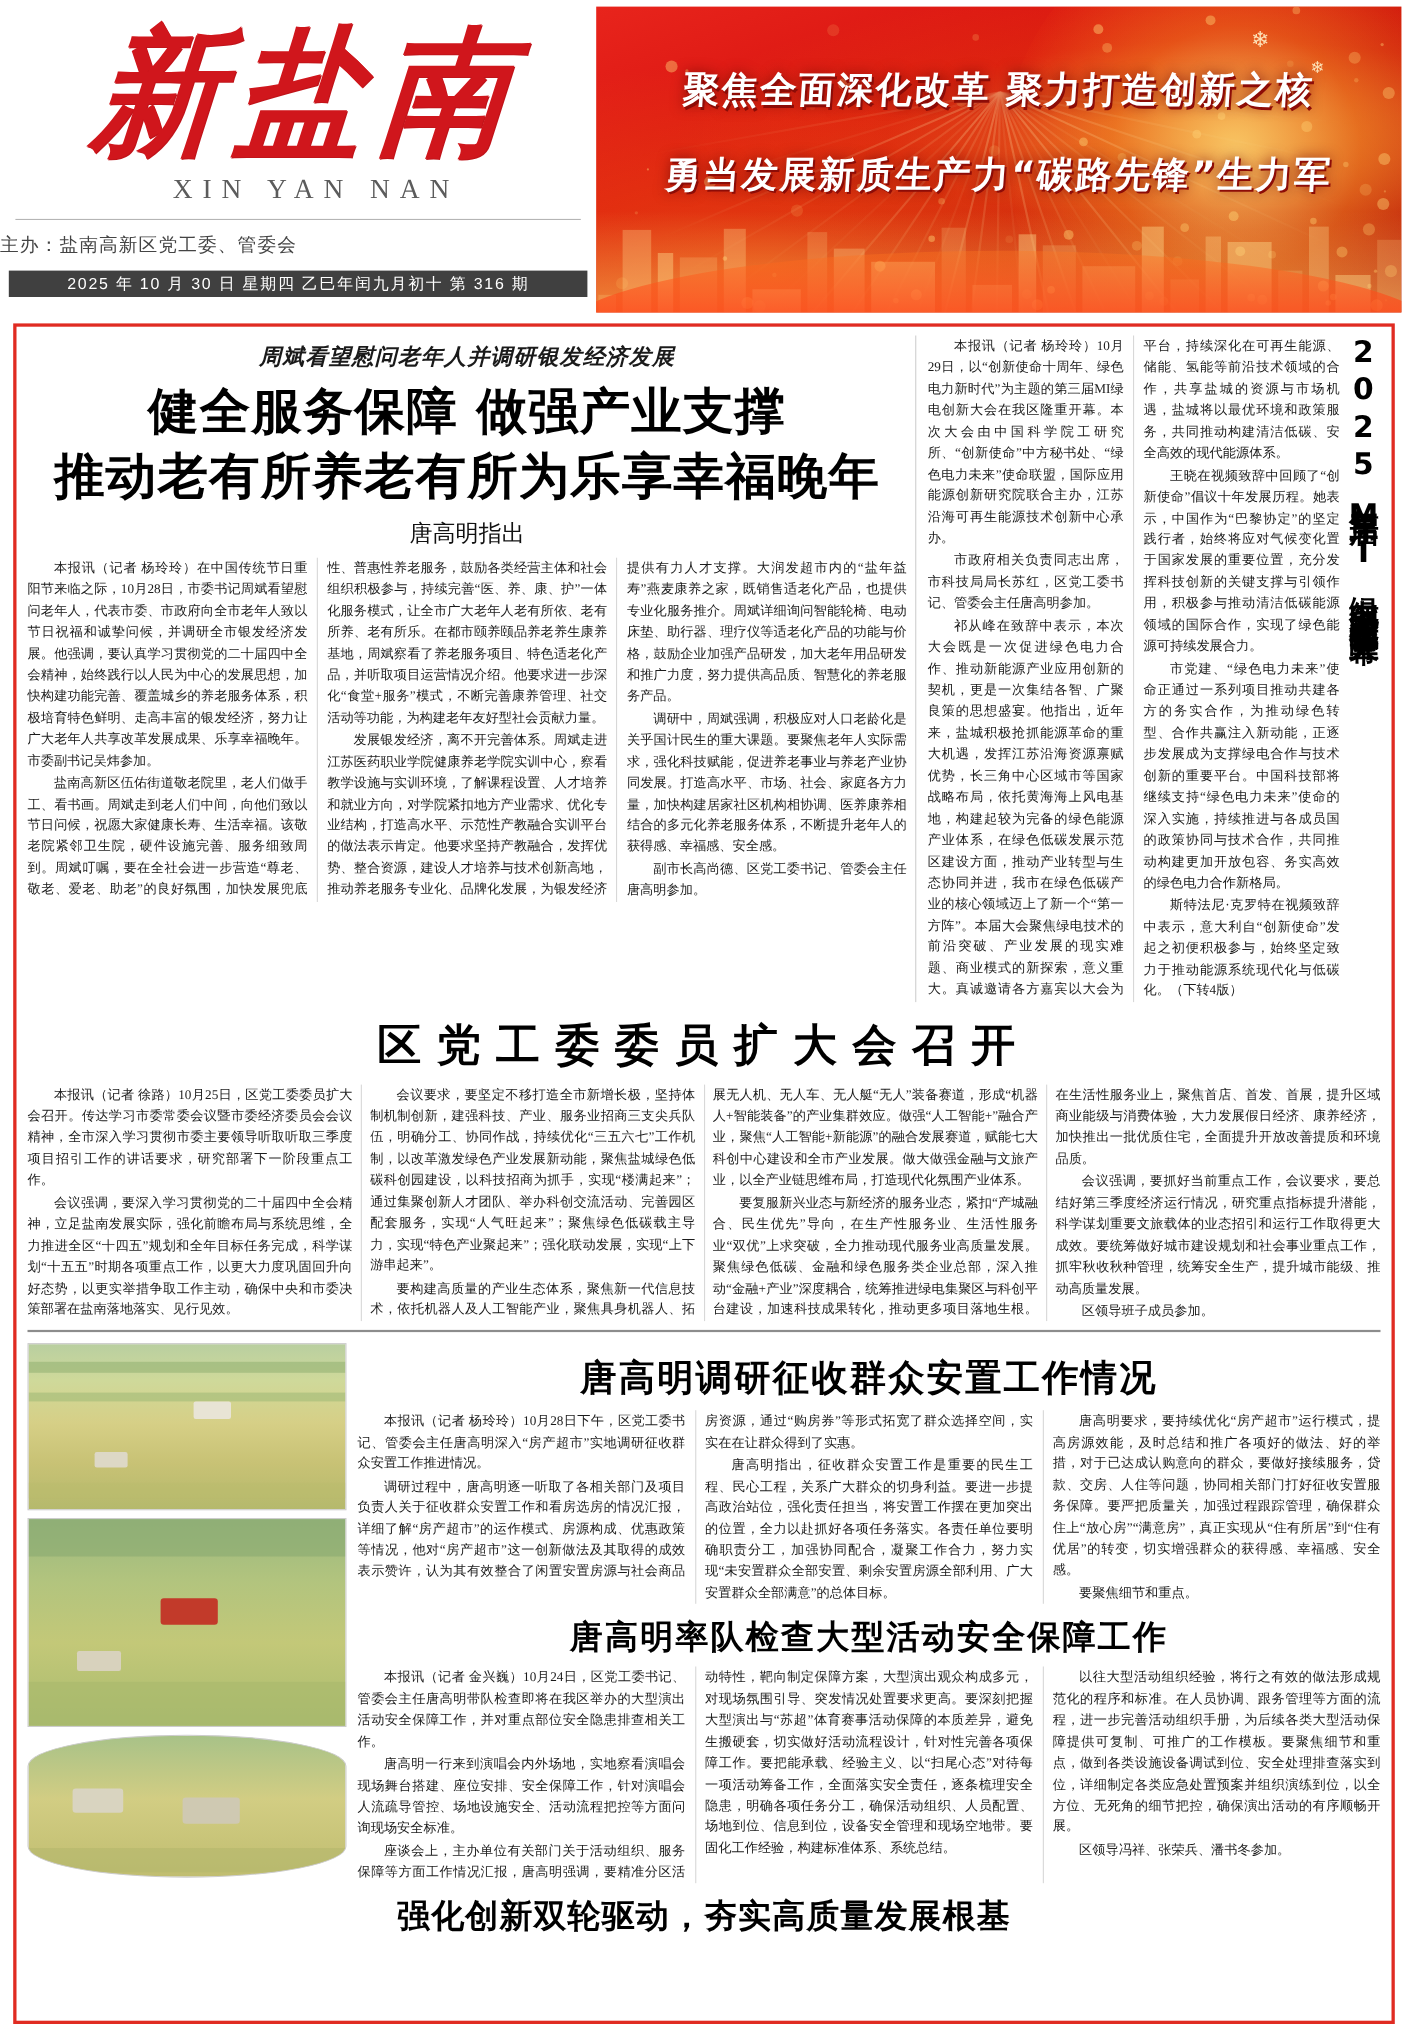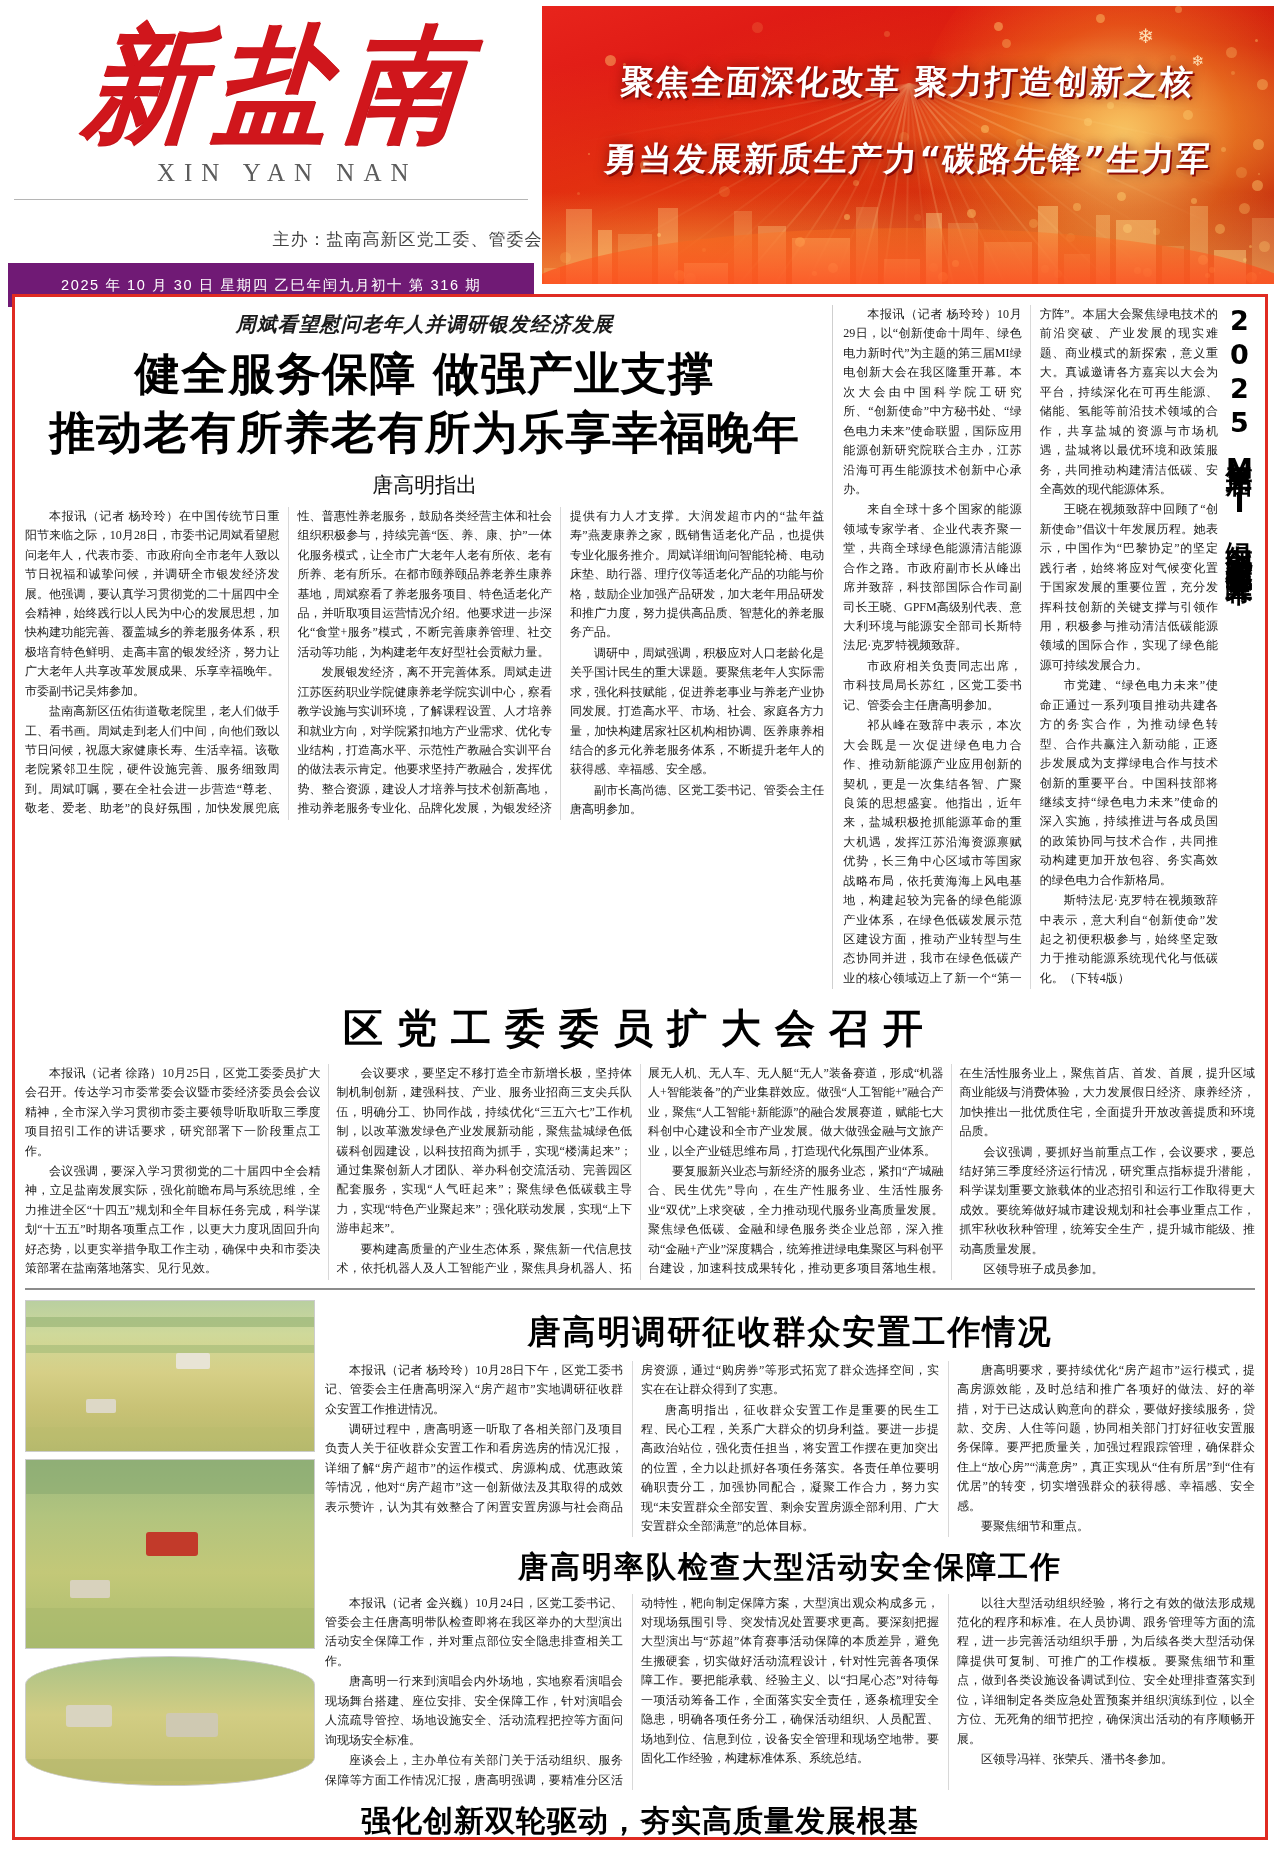--- a/index.html
+++ b/index.html
@@ -23,25 +23,25 @@
     font-style: italic;
     text-shadow: 1px 1px 0 #c0141a;
   }
   .logo-pinyin {
     text-align: center; font-size: 25px; letter-spacing: 9px;
     color: #5c5c5c; margin-top: 2px; padding-left: 32px;
     font-family: "Liberation Serif", serif;
   }
   .mast-rule { height: 1px; background: #b5b5b5; margin: 12px 14px 0 14px; }
   .mast-publisher {
-    text-align: right; font-size: 17px; color: #444; letter-spacing: 1px;
-    margin-top: 28px; font-family: "Liberation Sans", sans-serif;
+    text-align: left; font-size: 17px; color: #444; letter-spacing: 1px;
+    margin-top: 11px; font-family: "Liberation Sans", sans-serif;
   }
   .mast-datebar {
-    margin: 12px 8px 0 8px; height: 44px; background: #701a75;
+    margin: 12px 8px 0 8px; height: 24px; background: #404040;
     display: flex; align-items: center; justify-content: center;
     color: #ffffff; font-size: 14.5px; letter-spacing: 1.6px;
     font-family: "Liberation Sans", sans-serif;
   }
   
   .masthead-right {
     width: 735px; height: 278px; margin-top: 6px; margin-right: 6px;
     position: relative; overflow: hidden;
     background:
       radial-gradient(ellipse at 78% 42%, rgba(255,190,60,0.55) 0%, rgba(255,140,20,0.12) 38%, rgba(0,0,0,0) 62%),
@@ -317,21 +317,20 @@
         <p class="body">发展银发经济，离不开完善体系。周斌走进江苏医药职业学院健康养老学院实训中心，察看教学设施与实训环境，了解课程设置、人才培养和就业方向，对学院紧扣地方产业需求、优化专业结构，打造高水平、示范性产教融合实训平台的做法表示肯定。他要求坚持产教融合，发挥优势、整合资源，建设人才培养与技术创新高地，推动养老服务专业化、品牌化发展，为银发经济提供有力人才支撑。大润发超市内的“盐年益寿”燕麦康养之家，既销售适老化产品，也提供专业化服务推介。周斌详细询问智能轮椅、电动床垫、助行器、理疗仪等适老化产品的功能与价格，鼓励企业加强产品研发，加大老年用品研发和推广力度，努力提供高品质、智慧化的养老服务产品。</p>
         <p class="body">调研中，周斌强调，积极应对人口老龄化是关乎国计民生的重大课题。要聚焦老年人实际需求，强化科技赋能，促进养老事业与养老产业协同发展。打造高水平、市场、社会、家庭各方力量，加快构建居家社区机构相协调、医养康养相结合的多元化养老服务体系，不断提升老年人的获得感、幸福感、安全感。</p>
         <p class="body">副市长高尚德、区党工委书记、管委会主任唐高明参加。</p>
       </div>
     </div>
 
     <div class="vert-col">
       <div class="vhead">2025年第三届MI绿电创新大会在我区隆重开幕</div>
       <div class="vcol-text cols2">
         <p class="body">本报讯（记者 杨玲玲）10月29日，以“创新使命十周年、绿色电力新时代”为主题的第三届MI绿电创新大会在我区隆重开幕。本次大会由中国科学院工研究所、“创新使命”中方秘书处、“绿色电力未来”使命联盟，国际应用能源创新研究院联合主办，江苏沿海可再生能源技术创新中心承办。</p>
-        <p class="body">来自全球十多个国家的能源领域专家学者、企业代表齐聚一堂，共商全球绿色能源清洁能源合作之路。市政府副市长从峰出席并致辞，科技部国际合作司副司长王晓、GPFM高级别代表、意大利环境与能源安全部司长斯特法尼·克罗特视频致辞。</p>
         <p class="body">市政府相关负责同志出席，市科技局局长苏红，区党工委书记、管委会主任唐高明参加。</p>
         <p class="body">祁从峰在致辞中表示，本次大会既是一次促进绿色电力合作、推动新能源产业应用创新的契机，更是一次集结各智、广聚良策的思想盛宴。他指出，近年来，盐城积极抢抓能源革命的重大机遇，发挥江苏沿海资源禀赋优势，长三角中心区域市等国家战略布局，依托黄海海上风电基地，构建起较为完备的绿色能源产业体系，在绿色低碳发展示范区建设方面，推动产业转型与生态协同并进，我市在绿色低碳产业的核心领域迈上了新一个“第一方阵”。本届大会聚焦绿电技术的前沿突破、产业发展的现实难题、商业模式的新探索，意义重大。真诚邀请各方嘉宾以大会为平台，持续深化在可再生能源、储能、氢能等前沿技术领域的合作，共享盐城的资源与市场机遇，盐城将以最优环境和政策服务，共同推动构建清洁低碳、安全高效的现代能源体系。</p>
         <p class="body">王晓在视频致辞中回顾了“创新使命”倡议十年发展历程。她表示，中国作为“巴黎协定”的坚定践行者，始终将应对气候变化置于国家发展的重要位置，充分发挥科技创新的关键支撑与引领作用，积极参与推动清洁低碳能源领域的国际合作，实现了绿色能源可持续发展合力。</p>
         <p class="body">市党建、“绿色电力未来”使命正通过一系列项目推动共建各方的务实合作，为推动绿色转型、合作共赢注入新动能，正逐步发展成为支撑绿电合作与技术创新的重要平台。中国科技部将继续支持“绿色电力未来”使命的深入实施，持续推进与各成员国的政策协同与技术合作，共同推动构建更加开放包容、务实高效的绿色电力合作新格局。</p>
         <p class="body">斯特法尼·克罗特在视频致辞中表示，意大利自“创新使命”发起之初便积极参与，始终坚定致力于推动能源系统现代化与低碳化。（下转4版）</p>
       </div>
     </div>
   </div>
 
   <div>

